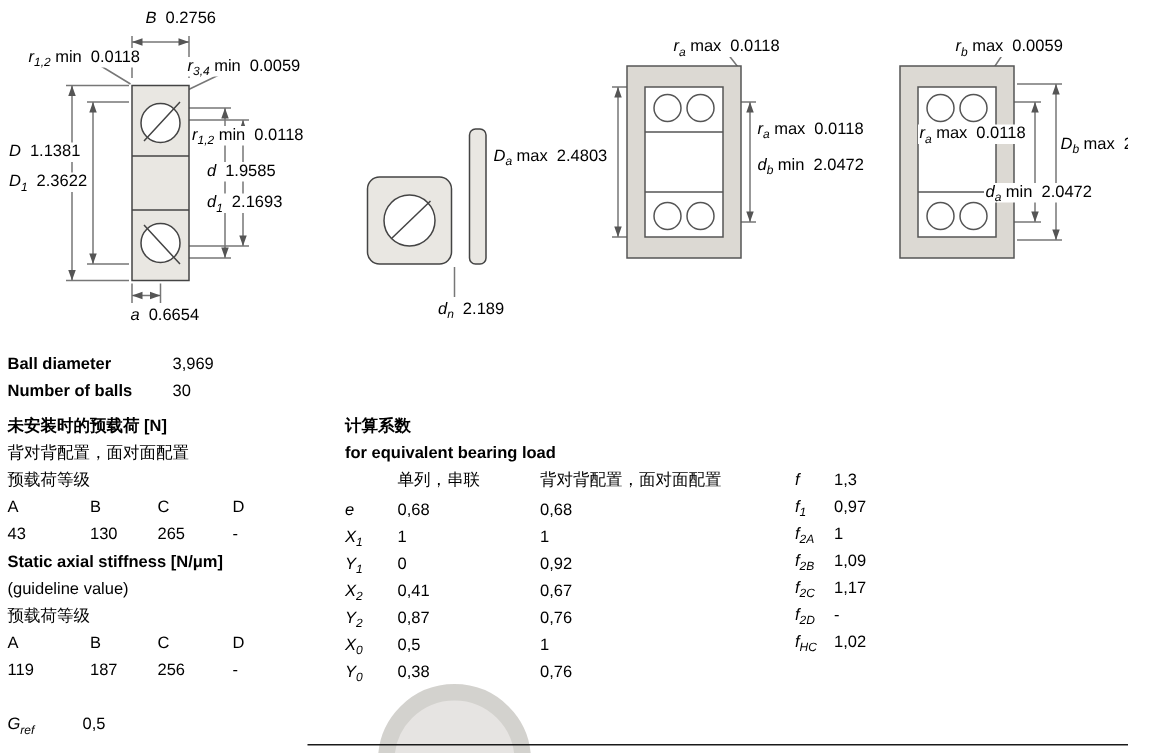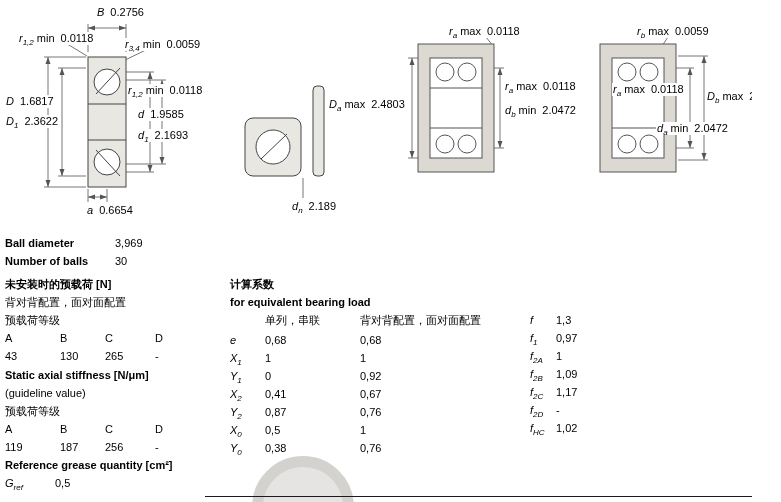--- a/index.html
+++ b/index.html
@@ -69,21 +69,21 @@
       <circle cx="627" cy="72" r="9" fill="#fff"></circle>
       <circle cx="649" cy="72" r="9" fill="#fff"></circle>
       <circle cx="627" cy="144" r="9" fill="#fff"></circle>
       <circle cx="649" cy="144" r="9" fill="#fff"></circle>
     </g>
   </svg>
 
   <div class="dim" style="left:96px;top:6px"><span class="sym"><span>B</span><span class="sfx"></span></span><span class="v">0.2756</span></div>
   <div class="dim" style="left:18px;top:32px"><span class="sym"><span>r</span><sub>1,2</sub><span class="sfx">min</span></span><span class="v">0.0118</span></div>
   <div class="dim" style="left:124px;top:38px"><span class="sym"><span>r</span><sub>3,4</sub><span class="sfx">min</span></span><span class="v">0.0059</span></div>
-  <div class="dim" style="left:5px;top:95px"><span class="sym"><span>D</span><span class="sfx"></span></span><span class="v">1.6817</span></div>
+  <div class="dim" style="left:5px;top:95px"><span class="sym"><span>D</span><span class="sfx"></span></span><span class="v">1.1381</span></div>
   <div class="dim" style="left:5px;top:115px"><span class="sym"><span>D</span><sub>1</sub><span class="sfx"></span></span><span class="v">2.3622</span></div>
   <div class="dim" style="left:127px;top:84px"><span class="sym"><span>r</span><sub>1,2</sub><span class="sfx">min</span></span><span class="v">0.0118</span></div>
   <div class="dim" style="left:137px;top:108px"><span class="sym"><span>d</span><span class="sfx"></span></span><span class="v">1.9585</span></div>
   <div class="dim" style="left:137px;top:129px"><span class="sym"><span>d</span><sub>1</sub><span class="sfx"></span></span><span class="v">2.1693</span></div>
   <div class="dim" style="left:86px;top:204px"><span class="sym"><span>a</span><span class="sfx"></span></span><span class="v">0.6654</span></div>
   <div class="dim" style="left:291px;top:200px"><span class="sym"><span>d</span><sub>n</sub><span class="sfx"></span></span><span class="v">2.189</span></div>
 
   <div class="dim" style="left:448px;top:25px"><span class="sym"><span>r</span><sub>a</sub><span class="sfx">max</span></span><span class="v">0.0118</span></div>
   <div class="dim" style="left:328px;top:98px"><span class="sym"><span>D</span><sub>a</sub><span class="sfx">max</span></span><span class="v">2.4803</span></div>
   <div class="dim" style="left:504px;top:80px"><span class="sym"><span>r</span><sub>a</sub><span class="sfx">max</span></span><span class="v">0.0118</span></div>
@@ -124,21 +124,20 @@
     <span>C</span>
     <span>D</span>
   </div>
   <div class="t row4" style="left:5px;top:441px">
     <span>119</span>
     <span>187</span>
     <span>256</span>
     <span>-</span>
   </div>
 
-  <div class="t b" style="left:5px;top:459px">Reference grease quantity [cm²]</div>
   <div class="t sym" style="left:5px;top:477px"><span>G</span><sub>ref</sub><span class="sfx"></span></div>
   <div class="t" style="left:55px;top:477px">0,5</div>
 
   <div class="t b" style="left:230px;top:278px">计算系数</div>
   <div class="t b" style="left:230px;top:296px">for equivalent bearing load</div>
   <div class="t" style="left:265px;top:314px">单列，串联</div>
   <div class="t" style="left:360px;top:314px">背对背配置，面对面配置</div>
 
   <div class="t sym" style="left:230px;top:334px"><span>e</span><span class="sfx"></span></div>
   <div class="t" style="left:265px;top:334px">0,68</div>

